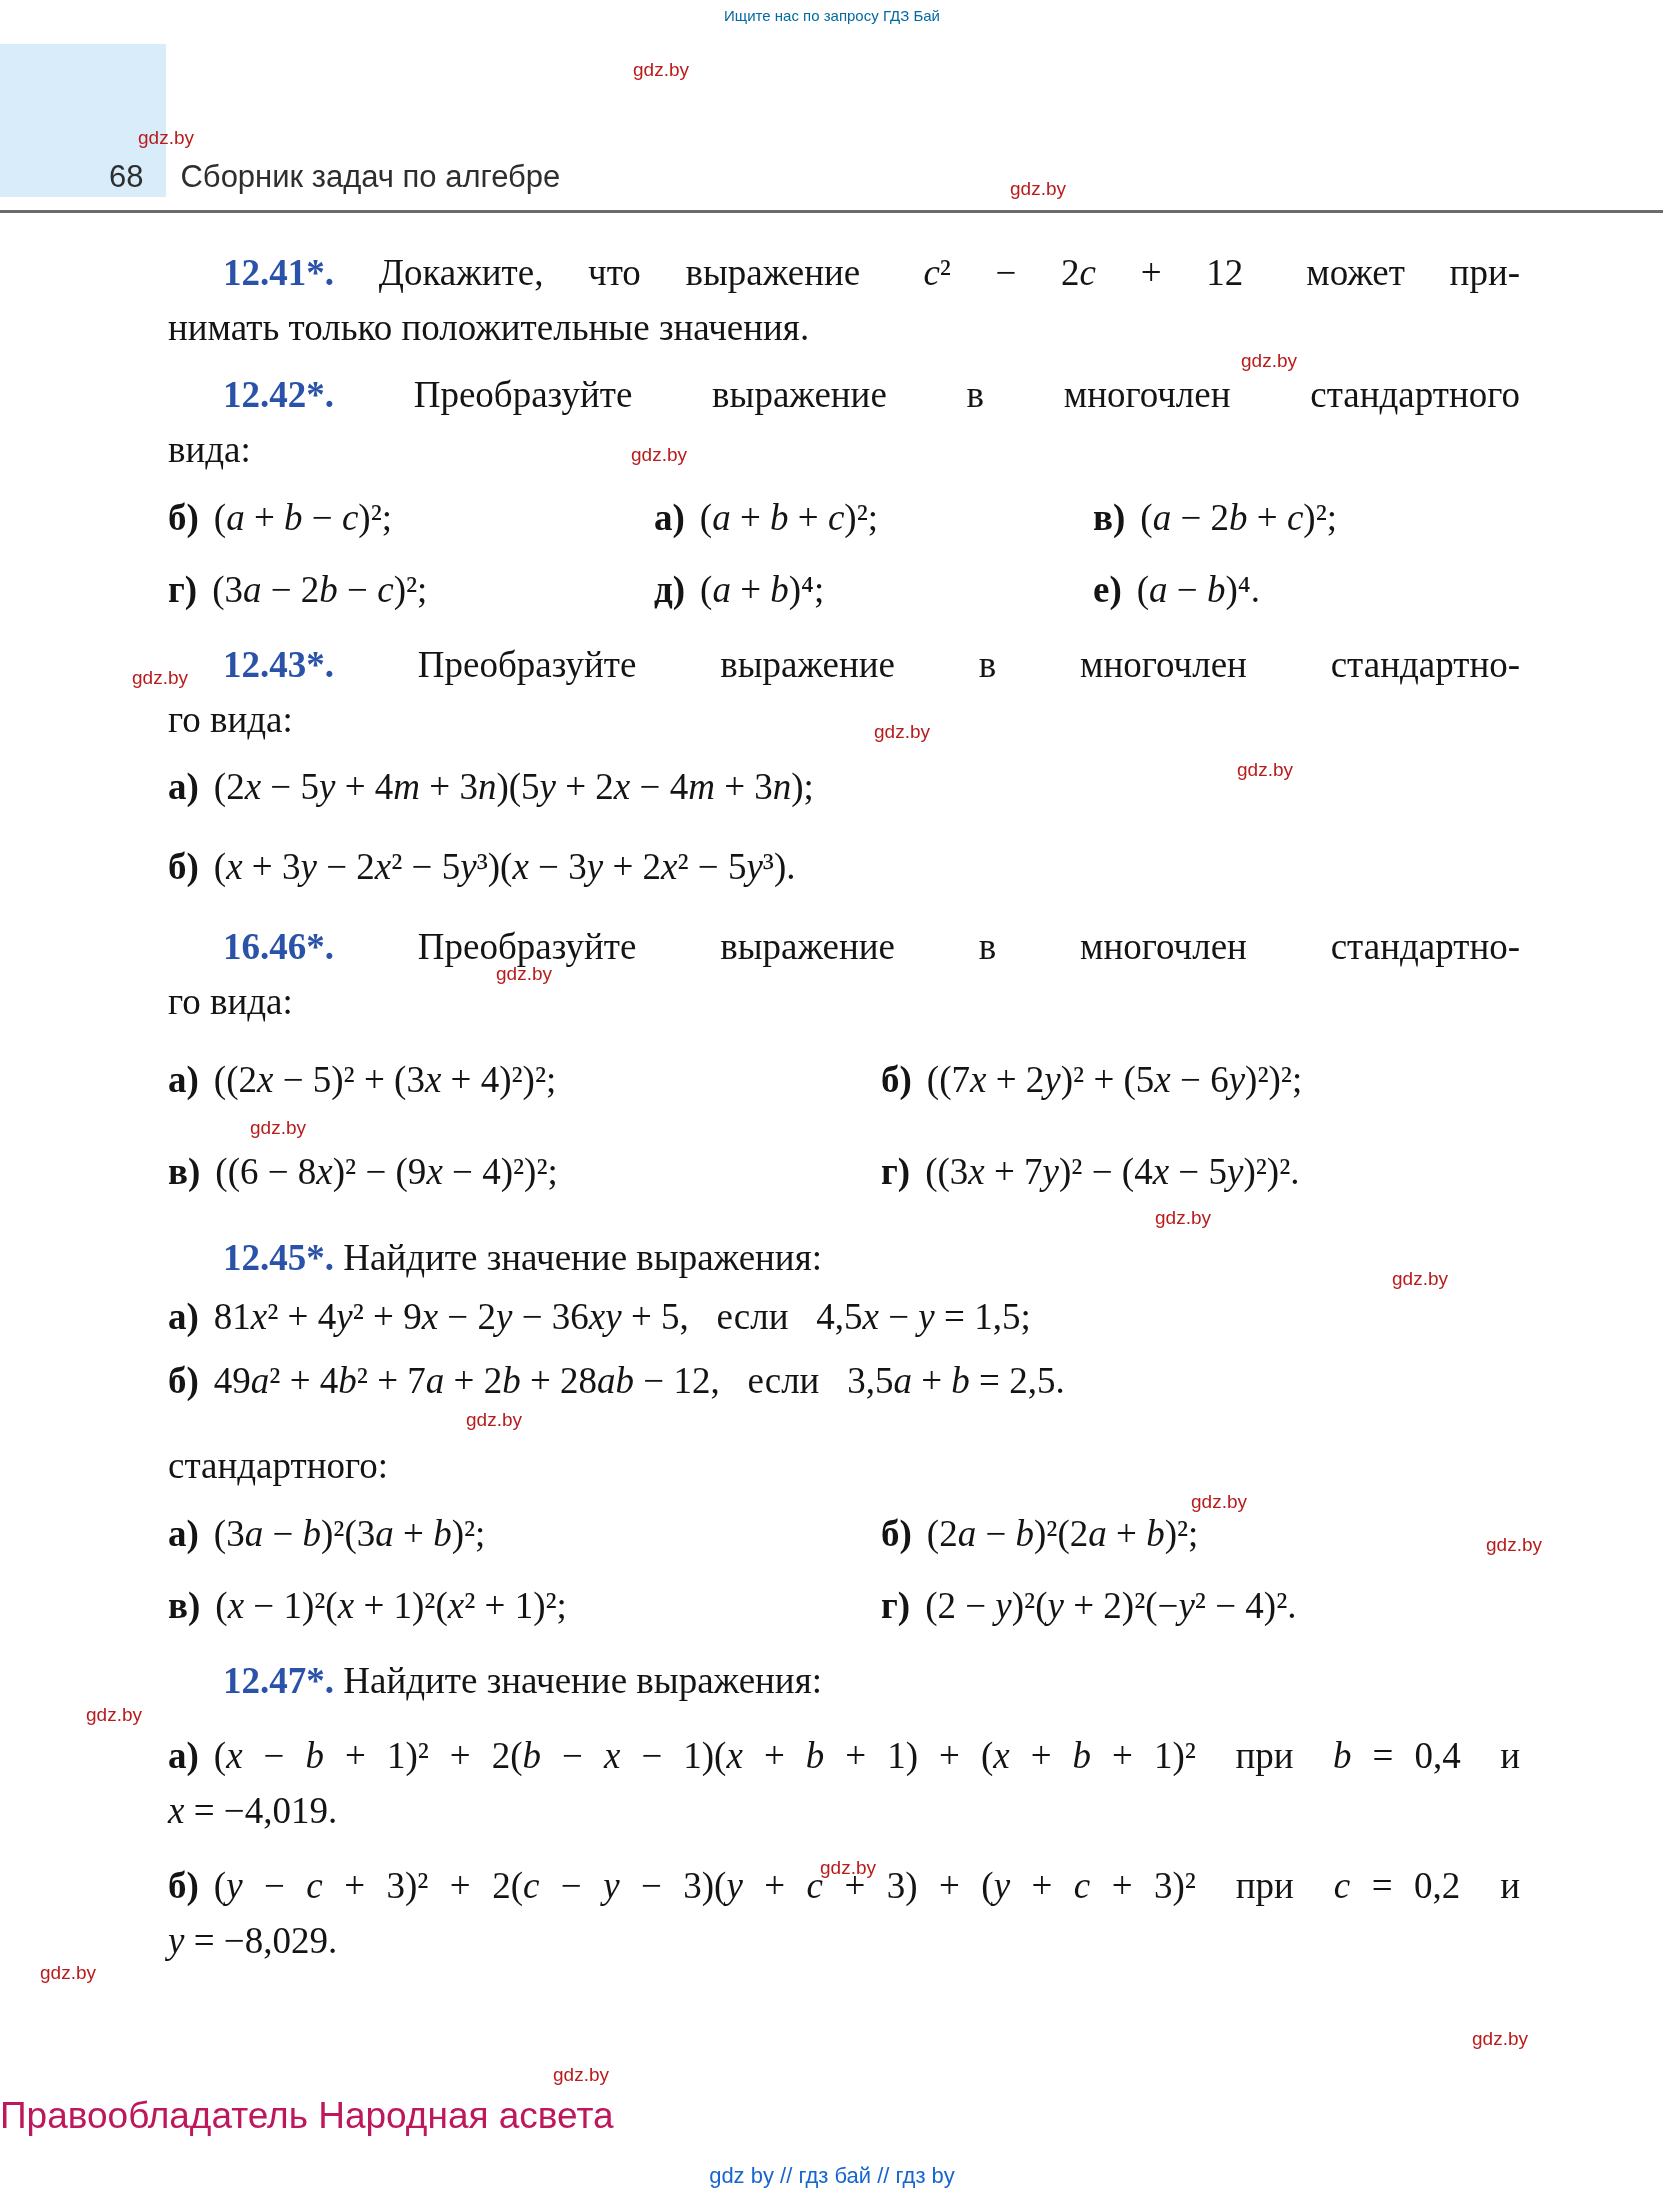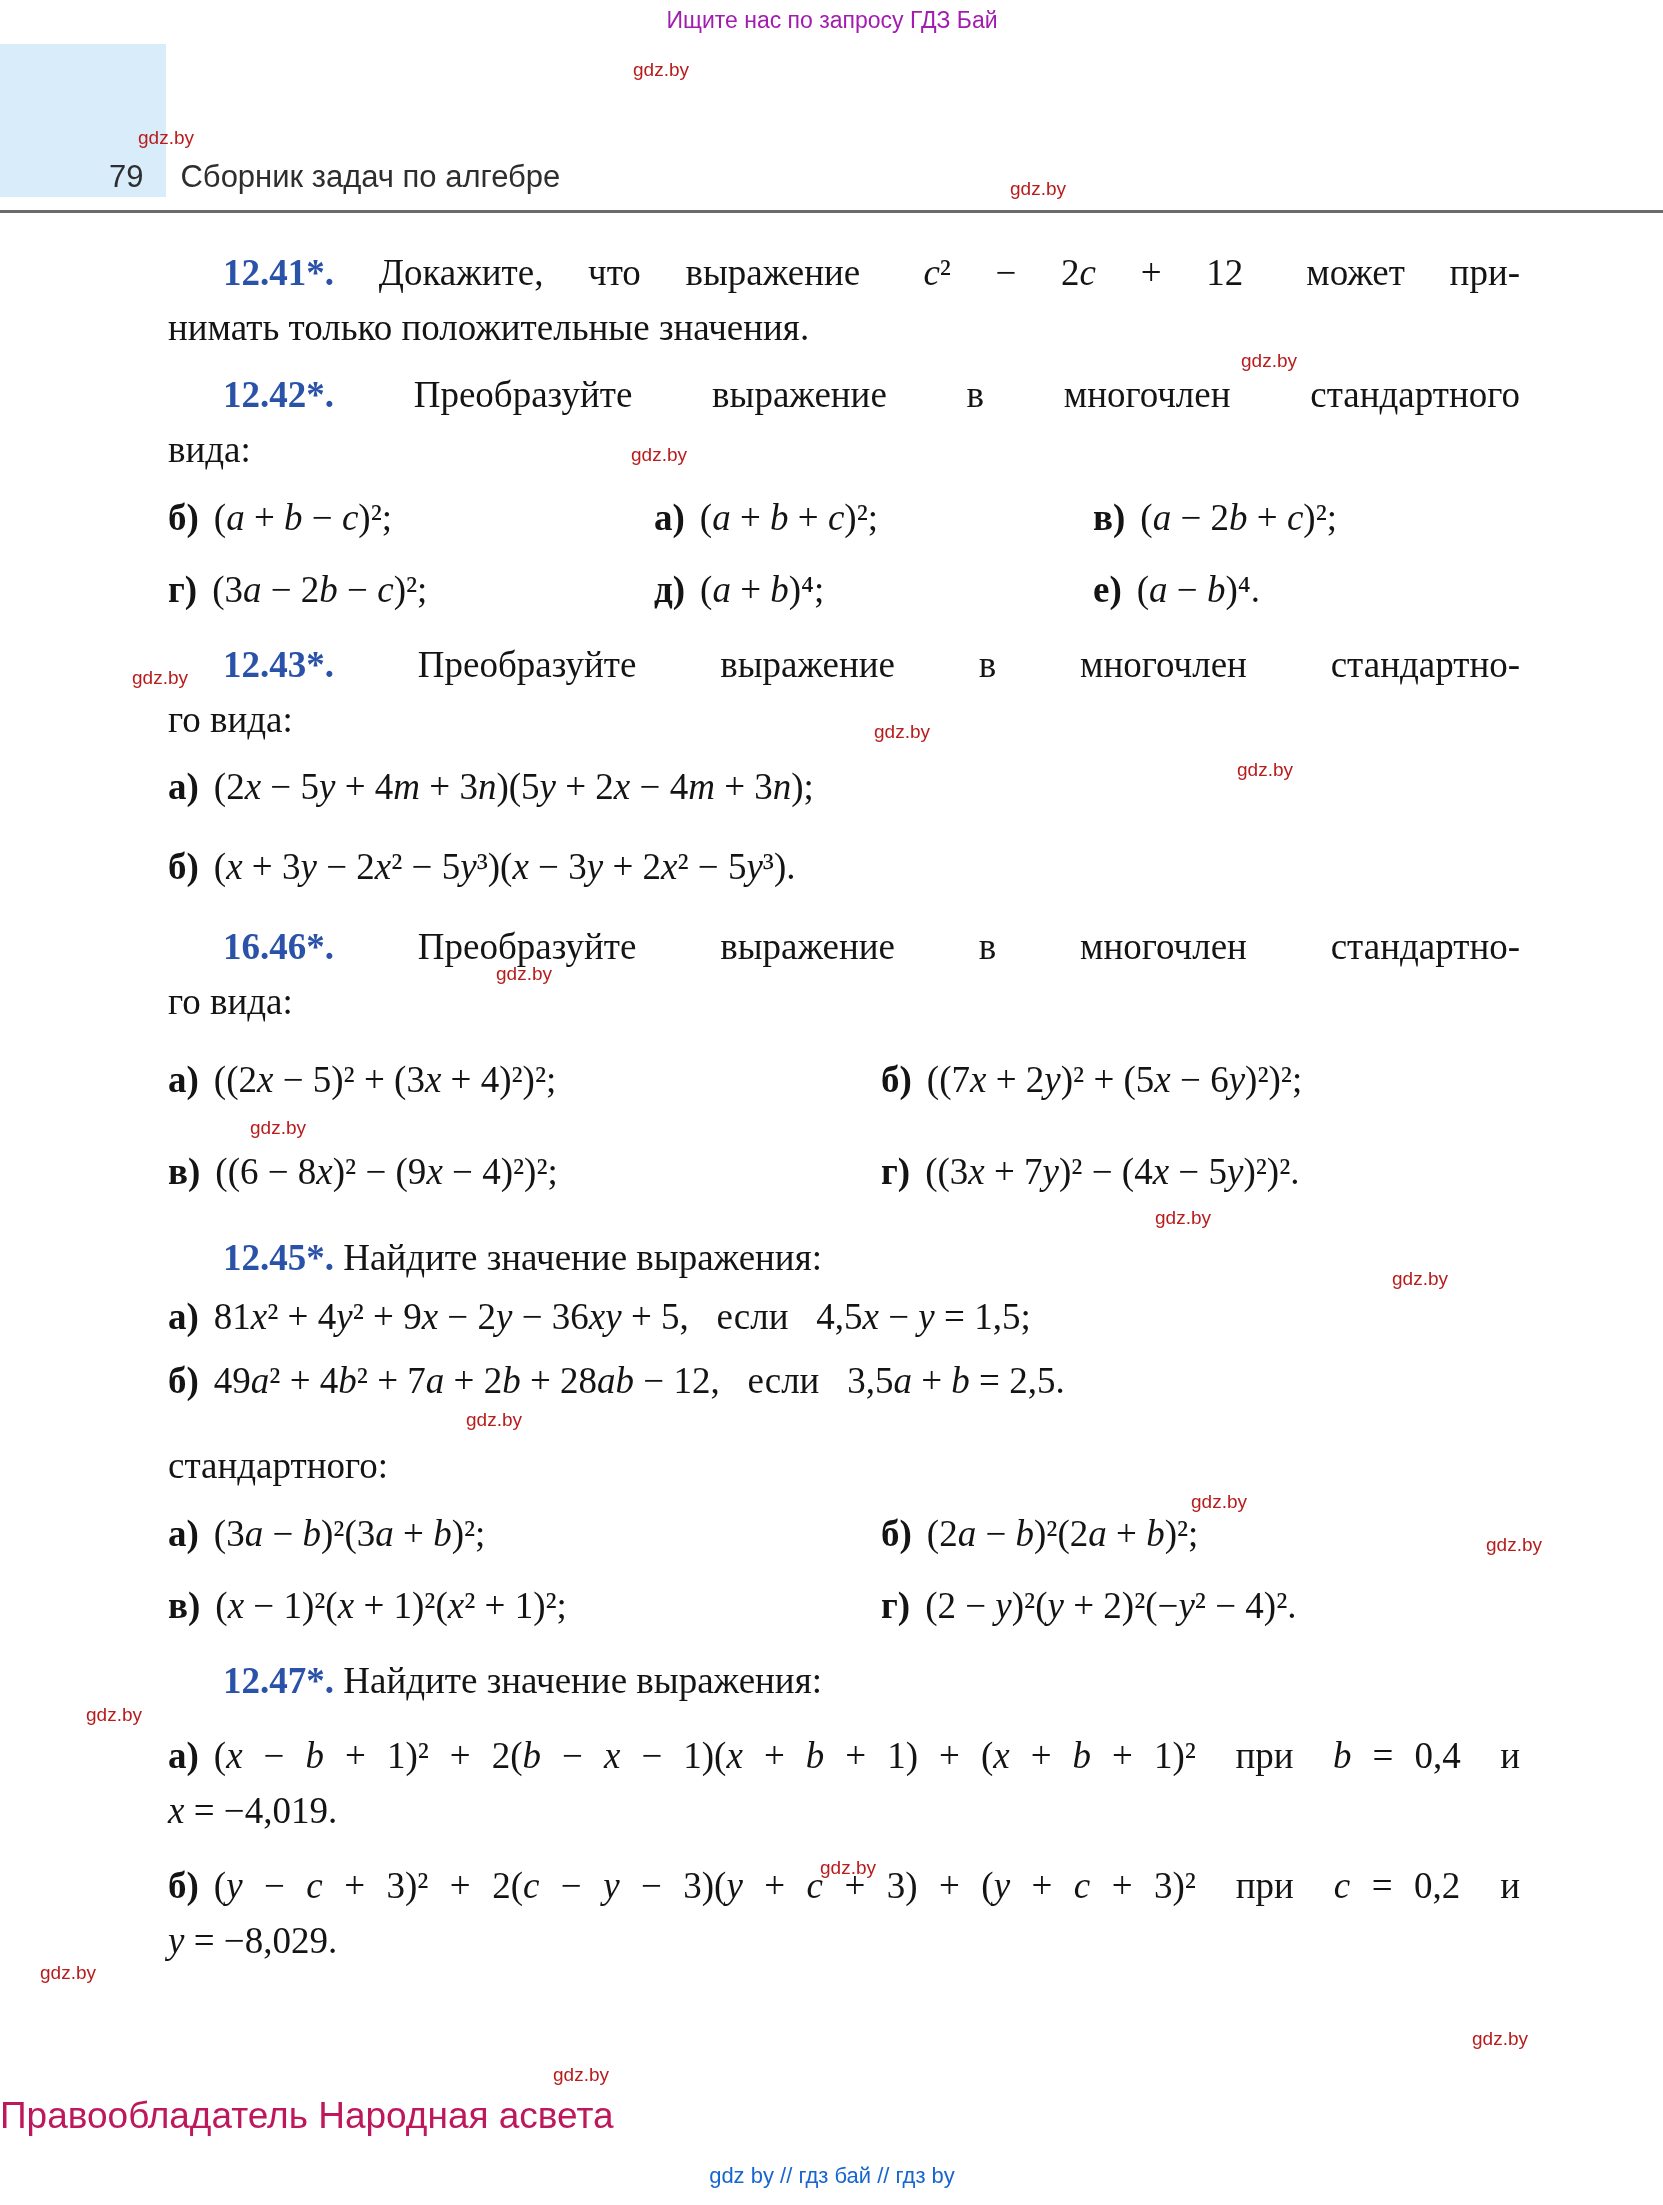--- a/index.html
+++ b/index.html
@@ -5,21 +5,21 @@
   * { margin:0; padding:0; box-sizing:border-box; }
   html,body { background:#e9e9e9; }
   body { font-family:"Liberation Serif","DejaVu Serif",serif; }
   .page {
     position:relative; width:1664px; height:2205px; margin:0 auto;
     background:#ffffff; overflow:hidden; color:#1a1a1a;
   }
   .banner {
     position:absolute; top:6.7px; left:0; width:100%; text-align:center;
     font-family:"Liberation Sans","DejaVu Sans",sans-serif;
-    font-size:23px; color:#a21caf;
+    font-size:15px; color:#0369a1;
   }
   .corner-box {
     position:absolute; left:0; top:44px; width:166px; height:153px;
     background:#d8ecfa;
   }
   .running-head {
     position:absolute; top:159px; left:109px;
     font-family:"Liberation Sans","DejaVu Sans",sans-serif;
     font-size:31px; color:#2e2e2e;
   }
@@ -65,21 +65,21 @@
 </style>
 </head>
 <body>
 
 <div class="page" id="page">
 
   <div class="banner">Ищите нас по запросу ГДЗ Бай</div>
   <div class="corner-box"></div>
 
   <div class="running-head">
-    <span class="pagenum">79</span><span class="book-title">Сборник задач по алгебре</span>
+    <span class="pagenum">68</span><span class="book-title">Сборник задач по алгебре</span>
   </div>
   <div class="head-rule"></div>
 
   <div class="content">
 
     <section class="problem p41">
       <div class="tline first jall">
         <b class="pnum">12.41*.</b>
         <span class="math">Докажите, что выражение  <i>c</i>² − 2<i>c</i> + 12  может при-</span>
       </div>

